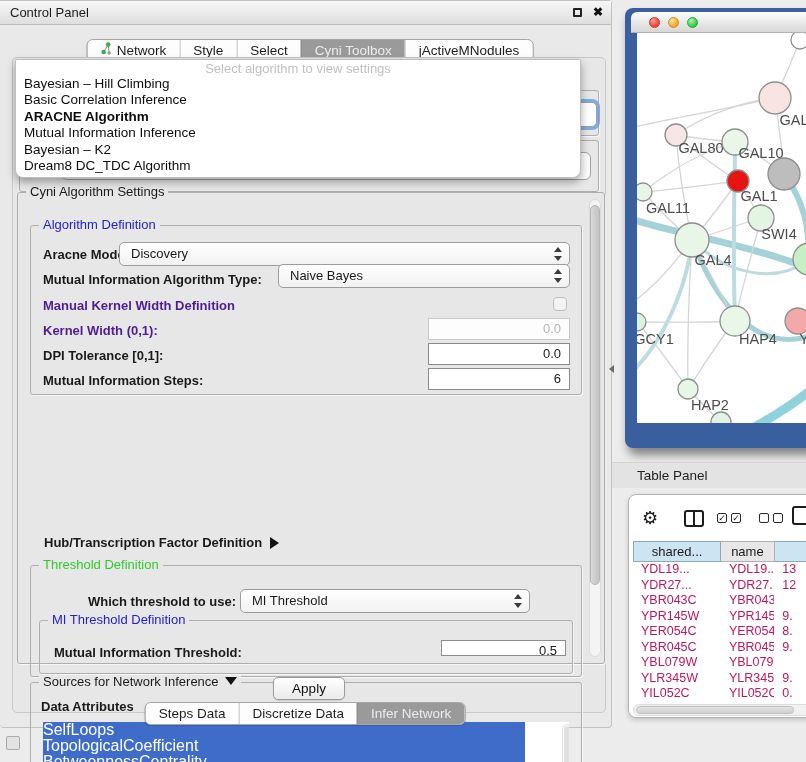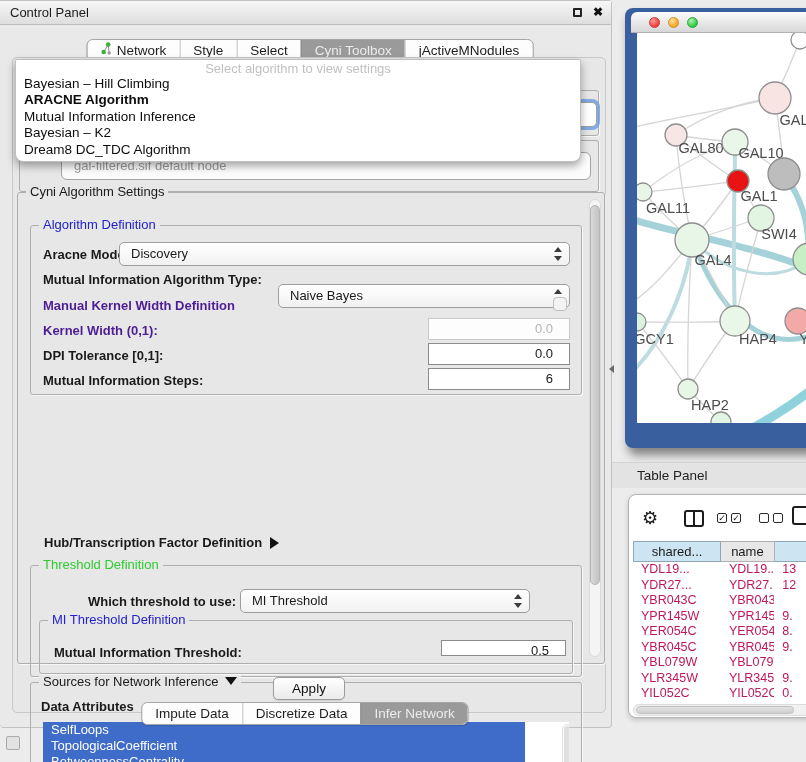--- a/index.html
+++ b/index.html
@@ -64,31 +64,31 @@
 
   .combo { position:absolute; background:linear-gradient(#ffffff,#f1f1f1); border:1px solid #9d9d9d;
     border-radius:5px; font-size:13px; line-height:22px; padding-left:11px; }
   .combo .arrows { position:absolute; right:7px; top:4px; width:9px; height:14px; }
   .combo .arrows::before { content:""; position:absolute; left:1px; top:0;
     border-left:4px solid transparent; border-right:4px solid transparent; border-bottom:5px solid #3c3c3c; }
   .combo .arrows::after { content:""; position:absolute; left:1px; bottom:0;
     border-left:4px solid transparent; border-right:4px solid transparent; border-top:5px solid #3c3c3c; }
 
   .field { position:absolute; background:#ffffff; border:1px solid #8b8b8b; font-size:13px;
-    line-height:20px; text-align:right; padding-right:16px; }
+    line-height:20px; text-align:right; padding-right:8px; }
   .field.dis { border-color:#c9c9c9; color:#b5b5b5; background:#fdfdfd; }
   .checkbox { position:absolute; width:14px; height:14px; border:1px solid #bdbdbd; border-radius:4px; background:#f3f3f3; }
 
   .tri-right { display:inline-block; width:0; height:0; border-top:6px solid transparent;
     border-bottom:6px solid transparent; border-left:9px solid #111; margin-left:8px; vertical-align:-2px; }
   .tri-down { display:inline-block; width:0; height:0; border-left:6px solid transparent;
     border-right:6px solid transparent; border-top:8px solid #111; margin-left:6px; vertical-align:1px; }
 
   .attr-list { position:absolute; left:12px; top:39px; width:526px; height:56px; background:#ffffff; overflow:hidden; }
-  .attr-item { width:482px; font-size:13px; line-height:16px; padding-left:8px; color:#111; white-space:nowrap; }
+  .attr-item { width:482px; font-size:16px; line-height:16px; color:#111; white-space:nowrap; }
   .attr-item.sel { background:#3f6cc8; color:#ffffff; }
   .attr-scroll { position:absolute; left:519px; top:2px; width:11px; height:50px;
     background:#fafafa; border:1px solid #e3e3e3; border-radius:5px; }
   .attr-thumb { position:absolute; left:1px; top:1px; width:7px; height:44px; background:#e0e0e0; border-radius:4px; }
 
   .hscroll { position:absolute; background:#f1f1f1; border:1px solid #dcdcdc; border-radius:7px; }
   .hthumb { position:absolute; background:linear-gradient(#e3e3e3,#cfcfcf); border:1px solid #c0c0c0; border-radius:5px; }
 
   .apply-btn { position:absolute; left:50%; transform:translateX(-50%); top:619px; width:72px; height:23px;
     background:linear-gradient(#ffffff,#eaeaea); border:1px solid #9c9c9c; border-radius:5px;
@@ -176,20 +176,21 @@
 
     <div class="groupbox bg-groupA"></div>
     <div class="bg-combo-focus"></div>
     <div class="groupbox bg-groupB"></div>
     <div class="bg-comboB">gal-filtered.sif default node</div>
 
     <div class="dropdown">
       <div class="dd-prompt">Select algorithm to view settings</div>
       <div id="dd-items">
           <div class="dd-item">Bayesian – Hill Climbing</div>
+          <div class="dd-item">Basic Correlation Inference</div>
           <div class="dd-item bold">ARACNE Algorithm</div>
           <div class="dd-item">Mutual Information Inference</div>
           <div class="dd-item">Bayesian – K2</div>
           <div class="dd-item">Dream8 DC_TDC Algorithm</div>
         </div>
     </div>
 
     <div class="groupbox settings-group">
       <span class="gb-title">Cyni Algorithm Settings</span>
 
@@ -200,21 +201,21 @@
       <div class="groupbox" style="left:12px; top:32px; width:552px; height:170px;">
         <span class="gb-title blue">Algorithm Definition</span>
 
         <span class="lbl" style="left:12px; top:21px;">Aracne Mode:</span>
         <div class="combo" style="left:88px; top:16px; width:451px; height:24px;">
           <span>Discovery</span>
           <span class="arrows"></span>
         </div>
 
         <span class="lbl" style="left:12px; top:46px;">Mutual Information Algorithm Type:</span>
-        <div class="combo" style="left:247px; top:58px; width:292px; height:24px;">
+        <div class="combo" style="left:247px; top:38px; width:292px; height:24px;">
           <span>Naive Bayes</span>
           <span class="arrows"></span>
         </div>
 
         <span class="lbl dis" style="left:12px; top:72px;">Manual Kernel Width Definition</span>
         <span class="checkbox" style="left:522px; top:71px;"></span>
 
         <span class="lbl dis" style="left:12px; top:97px;">Kernel Width (0,1):</span>
         <div class="field dis" style="left:397px; top:92px; width:142px; height:22px;">0.0</div>
 
@@ -262,21 +263,21 @@
         </div>
       </div>
 
     </div>
 
     <div class="apply-btn">Apply</div>
   </div>
 
   <div id="bottom-tabbar" class="segbar">
       <div class="seg">
-        <span>Impute Data</span>
+        <span>Steps Data</span>
       </div>
       <div class="seg">
         <span>Discretize Data</span>
       </div>
       <div class="seg sel">
         <span>Infer Network</span>
       </div>
     </div>
 </div>
 

